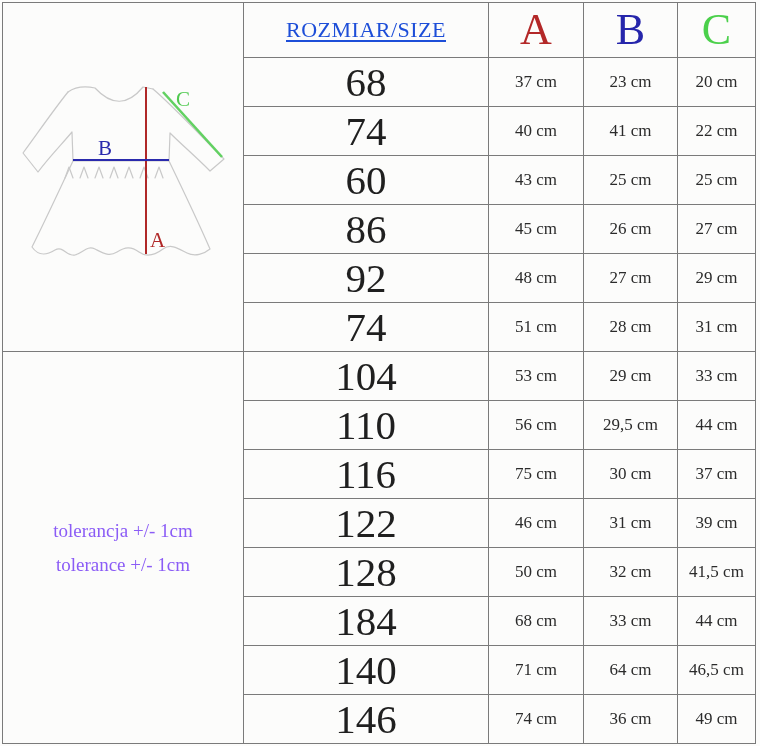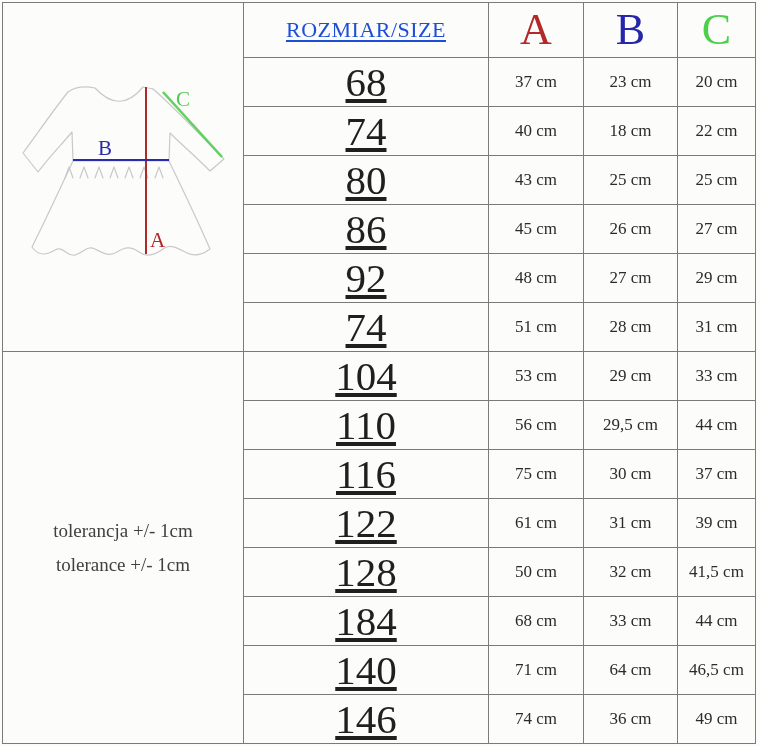--- a/index.html
+++ b/index.html
@@ -38,24 +38,24 @@
     letter-spacing: 0.5px;
     text-decoration: underline;
     text-underline-offset: 3px;
     color: #1d4ed8;
   }
   .h-letter { font-size: 44px; line-height: 1; }
   .h-a { color: #b32828; }
   .h-b { color: #2626ab; }
   .h-c { color: #4bd04b; }
 
-  .cell-size { font-size: 41px; color: #1f1f1f; text-decoration: underline; }
+  .cell-size { font-size: 41px; color: #1f1f1f; }
   .cell-cm   { font-size: 17px; color: #2b2b2b; }
 
-  .tolerance { font-size: 19px; line-height: 1.75; color: #404040; }
+  .tolerance { font-size: 19px; line-height: 1.75; color: #8b5cf6; }
 
   .dress-outline { fill: none; stroke: #c9c9c9; stroke-width: 1.2; stroke-linejoin: round; stroke-linecap: round; }
   .line-a { stroke: #b02828; stroke-width: 2; }
   .line-b { stroke: #2a2aad; stroke-width: 2.2; }
   .line-c { stroke: #62d162; stroke-width: 2.6; }
   .lbl { font-family: "Liberation Serif", "DejaVu Serif", serif; font-size: 21px; }
   .lbl-a { fill: #b02828; }
   .lbl-b { fill: #2a2aad; }
   .lbl-c { fill: #4fc94f; }
 </style>
@@ -113,25 +113,25 @@
 
     <tr class="data-row">
       <td class="cell-size">68</td>
       <td class="cell-cm">37 cm</td>
       <td class="cell-cm">23 cm</td>
       <td class="cell-cm">20 cm</td>
     </tr>
     <tr class="data-row">
       <td class="cell-size">74</td>
       <td class="cell-cm">40 cm</td>
-      <td class="cell-cm">18 cm</td>
+      <td class="cell-cm">41 cm</td>
       <td class="cell-cm">22 cm</td>
     </tr>
     <tr class="data-row">
-      <td class="cell-size">80</td>
+      <td class="cell-size">60</td>
       <td class="cell-cm">43 cm</td>
       <td class="cell-cm">25 cm</td>
       <td class="cell-cm">25 cm</td>
     </tr>
     <tr class="data-row">
       <td class="cell-size">86</td>
       <td class="cell-cm">45 cm</td>
       <td class="cell-cm">26 cm</td>
       <td class="cell-cm">27 cm</td>
     </tr>
@@ -167,21 +167,21 @@
       <td class="cell-cm">44 cm</td>
     </tr>
     <tr class="data-row">
       <td class="cell-size">116</td>
       <td class="cell-cm">75 cm</td>
       <td class="cell-cm">30 cm</td>
       <td class="cell-cm">37 cm</td>
     </tr>
     <tr class="data-row">
       <td class="cell-size">122</td>
-      <td class="cell-cm">61 cm</td>
+      <td class="cell-cm">46 cm</td>
       <td class="cell-cm">31 cm</td>
       <td class="cell-cm">39 cm</td>
     </tr>
     <tr class="data-row">
       <td class="cell-size">128</td>
       <td class="cell-cm">50 cm</td>
       <td class="cell-cm">32 cm</td>
       <td class="cell-cm">41,5 cm</td>
     </tr>
     <tr class="data-row">

